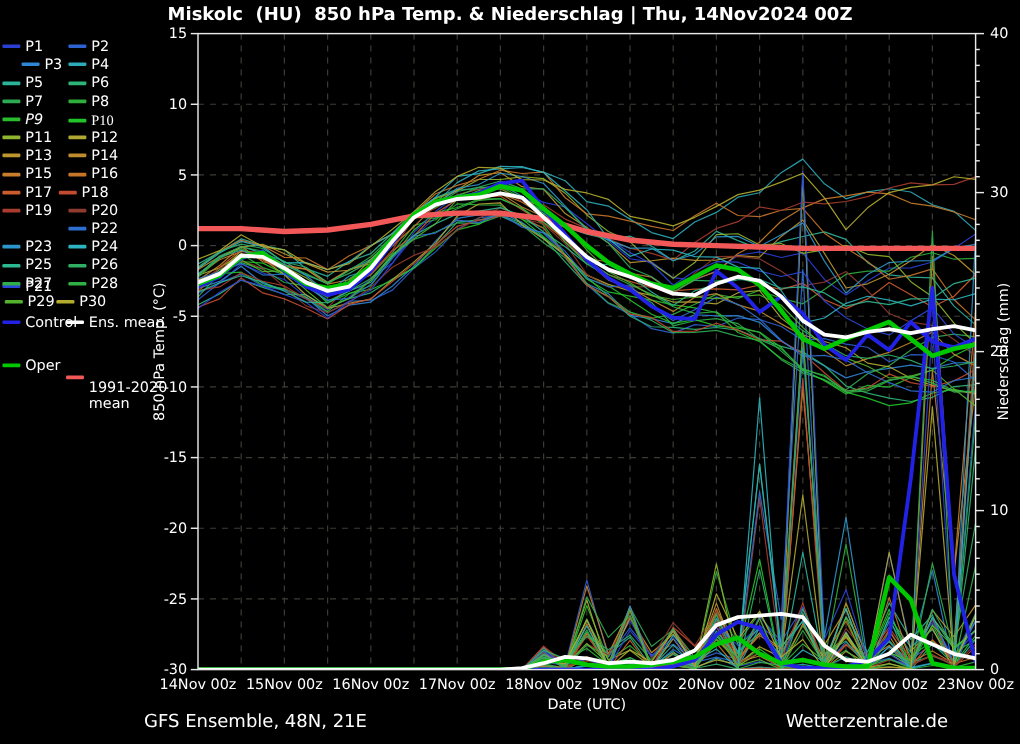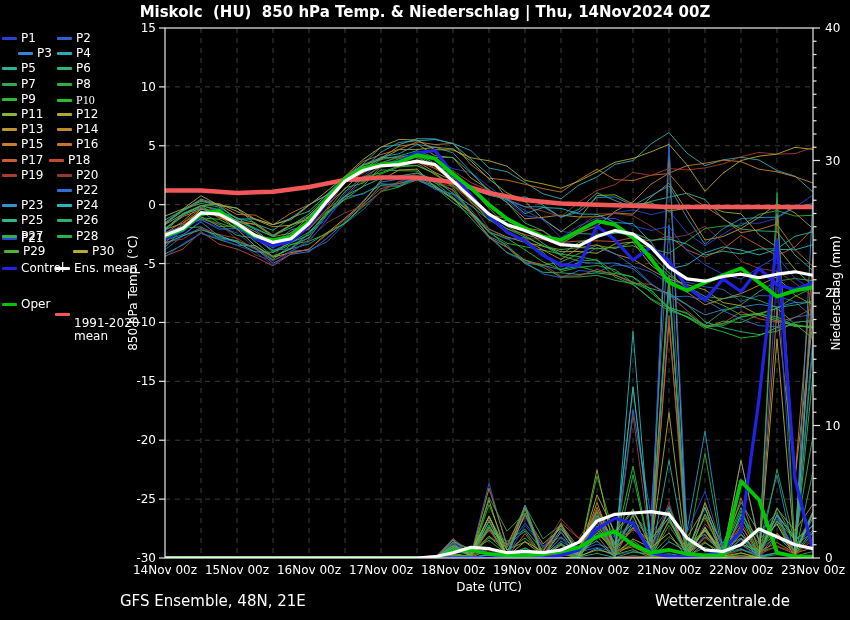--- a/index.html
+++ b/index.html
@@ -32,21 +32,21 @@
       </div>
       <div class="lg-row" style="top: 61.4px;">
         <span style="position: absolute; left: 2px;"><span class="sw" style="background: rgb(44, 180, 154);"></span><span class="lg-label">P5</span></span>
         <span style="position: absolute; left: 57px;"><span class="sw" style="background: rgb(45, 180, 120);"></span><span class="lg-label">P6</span></span>
       </div>
       <div class="lg-row" style="top: 76.6px;">
         <span style="position: absolute; left: 2px;"><span class="sw" style="background: rgb(45, 170, 82);"></span><span class="lg-label">P7</span></span>
         <span style="position: absolute; left: 57px;"><span class="sw" style="background: rgb(47, 174, 60);"></span><span class="lg-label">P8</span></span>
       </div>
       <div class="lg-row" style="top: 91.8px;">
-        <span style="position: absolute; left: 2px;"><span class="sw" style="background: rgb(40, 188, 46);"></span><span class="lg-label">P9</span></span>
+        <span style="position: absolute; left: 2px; font-style: italic;"><span class="sw" style="background: rgb(40, 188, 46);"></span><span class="lg-label">P9</span></span>
         <span style="position: absolute; left: 57px; font-family: Liberation Serif, serif;"><span class="sw" style="background: rgb(34, 195, 42);"></span><span class="lg-label">P10</span></span>
       </div>
       <div class="lg-row" style="top: 107px;">
         <span style="position: absolute; left: 2px;"><span class="sw" style="background: rgb(143, 180, 46);"></span><span class="lg-label">P11</span></span>
         <span style="position: absolute; left: 57px;"><span class="sw" style="background: rgb(176, 168, 50);"></span><span class="lg-label">P12</span></span>
       </div>
       <div class="lg-row" style="top: 122.2px;">
         <span style="position: absolute; left: 2px;"><span class="sw" style="background: rgb(188, 150, 46);"></span><span class="lg-label">P13</span></span>
         <span style="position: absolute; left: 57px;"><span class="sw" style="background: rgb(192, 138, 46);"></span><span class="lg-label">P14</span></span>
       </div>
@@ -73,21 +73,21 @@
       <div class="lg-row" style="top: 213.4px;">
         <span style="position: absolute; left: 2px;"><span class="sw" style="background: rgb(44, 184, 146);"></span><span class="lg-label">P25</span></span>
         <span style="position: absolute; left: 57px;"><span class="sw" style="background: rgb(47, 174, 100);"></span><span class="lg-label">P26</span></span>
       </div>
       <div class="lg-row" style="top: 228.6px;">
         <span style="position: absolute; left: 2px;"><span class="sw" style="background: rgb(47, 174, 76);"></span><span class="lg-label">P27</span></span>
         <span style="position: absolute; left: 57px;"><span class="sw" style="background: rgb(47, 176, 68);"></span><span class="lg-label">P28</span></span>
       </div>
       <div class="lg-row" style="top: 243.8px;">
         <span style="position: absolute; left: 4px;"><span class="sw" style="background: rgb(82, 180, 46);"></span><span class="lg-label">P29</span></span>
-        <span style="position: absolute; left: 73px;"><span class="sw" style="background: rgb(180, 172, 46);"></span><span class="lg-label">P30</span></span>
+        <span style="position: absolute; left: 47px;"><span class="sw" style="background: rgb(180, 172, 46);"></span><span class="lg-label">P30</span></span>
       </div>
       <div class="lg-row" style="top: 261px;">
         <span style="position: absolute; left: 2px;"><span class="sw" style="background: rgb(34, 34, 230);"></span><span class="lg-label">Control</span></span>
         <span style="position: absolute; left: 55px;"><span class="sw" style="background: rgb(255, 255, 255);"></span><span class="lg-label">Ens. mean</span></span>
       </div>
       <div class="lg-row" style="top: 286px;">
         <span style="position: absolute; left: 55px;"><span class="sw" style="background: rgb(242, 88, 88);"></span><span class="clim-lines lg-label"><div>1991-2020</div><div>mean</div></span></span>
       </div>
       <div class="lg-row" style="top: 297px;">
         <span style="position: absolute; left: 2px;"><span class="sw" style="background: rgb(0, 200, 0);"></span><span class="lg-label">Oper</span></span>

